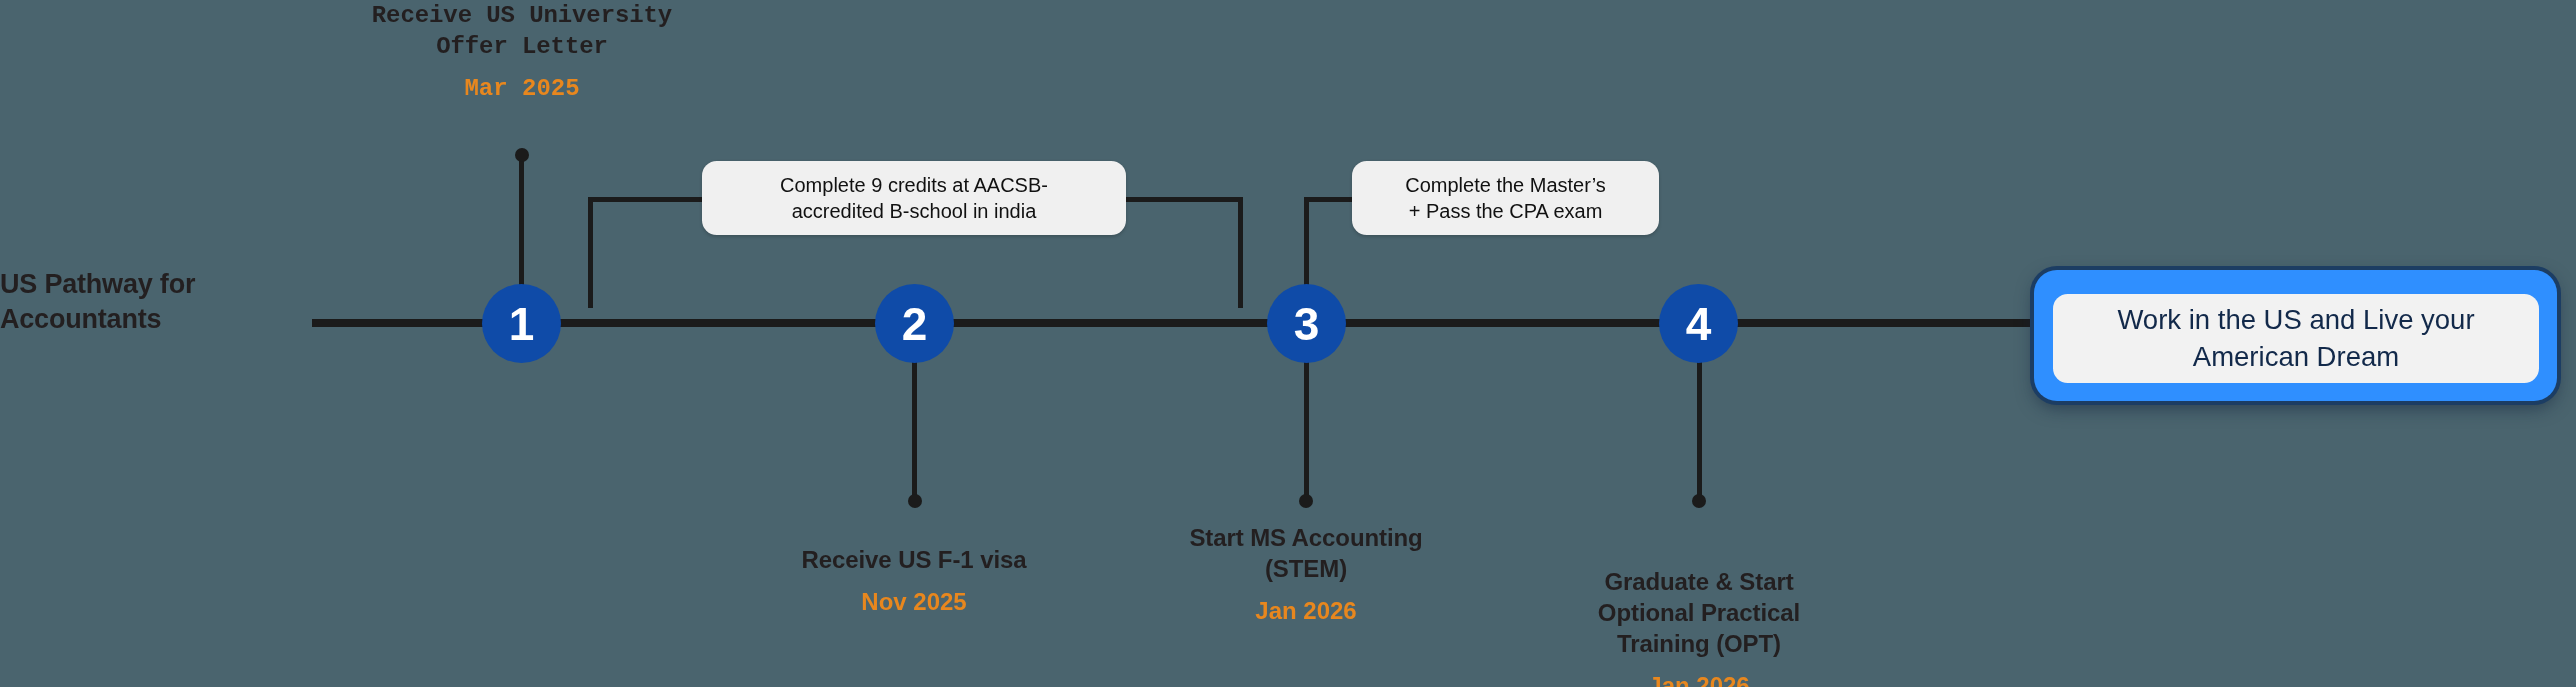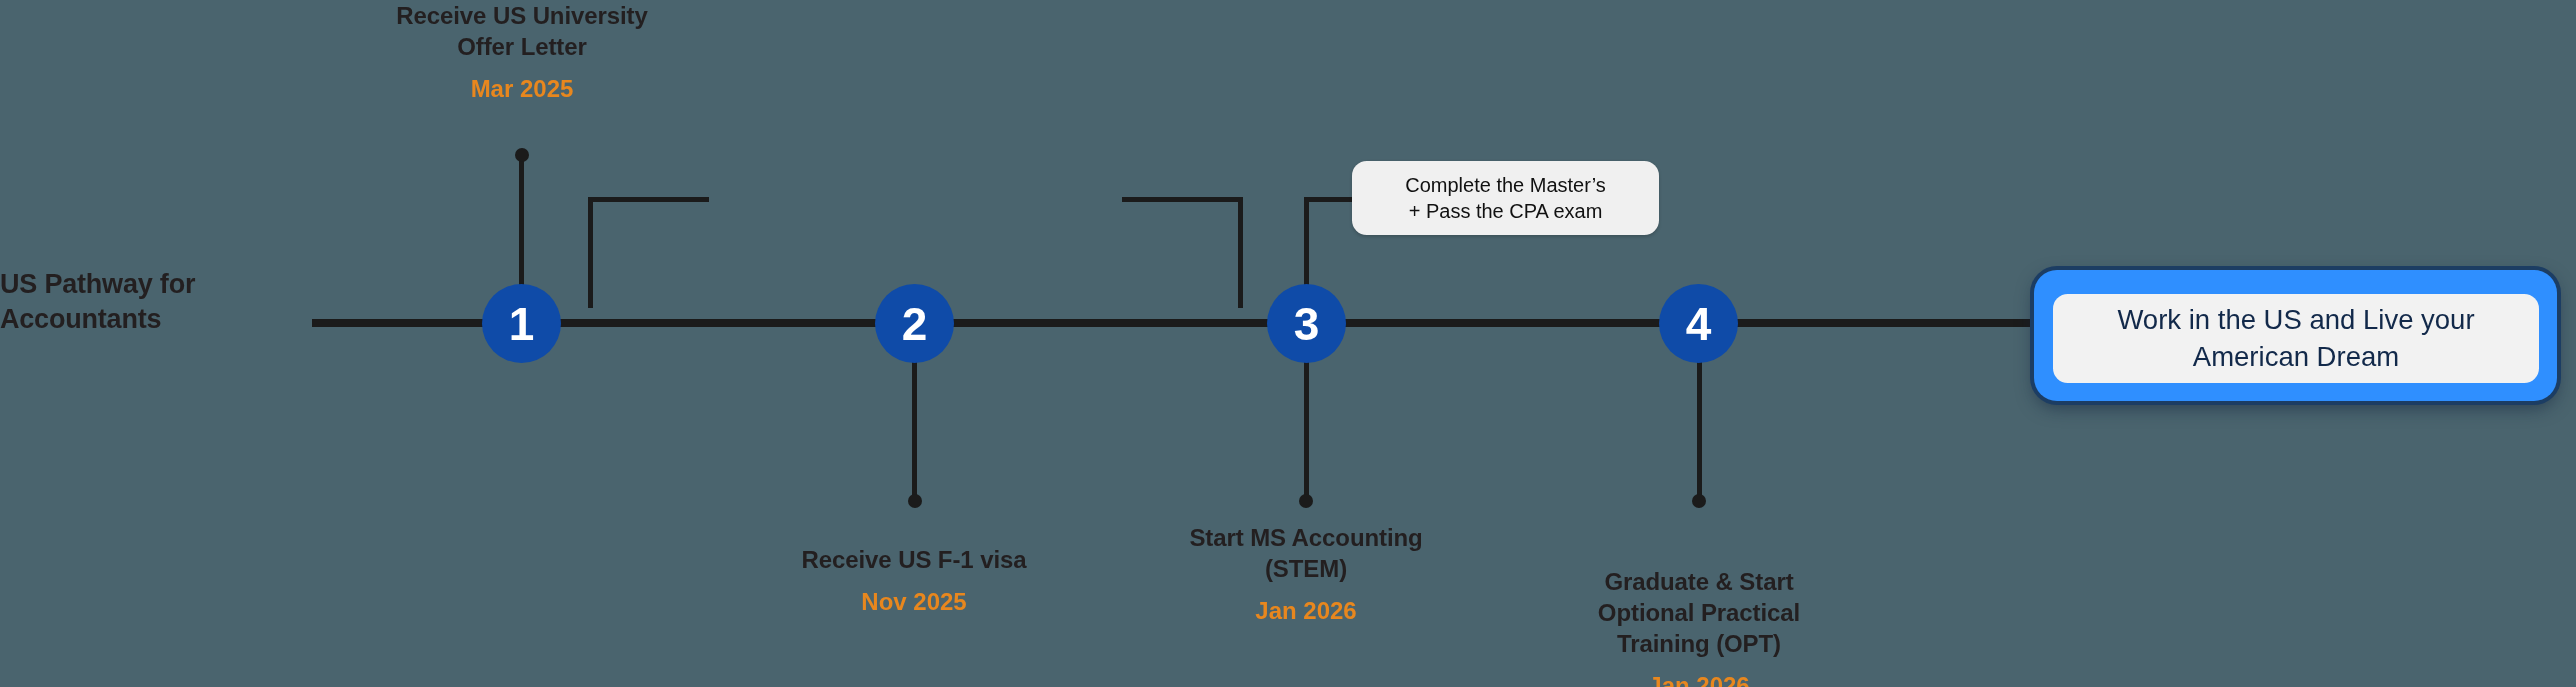--- a/index.html
+++ b/index.html
@@ -165,20 +165,26 @@
 
   <div class="seg-v" style="left:588px; top:197px; height:111px;"></div>
   <div class="seg-h" style="left:588px; top:197px; width:121px;"></div>
 
   <div class="seg-h" style="left:1122px; top:197px; width:121px;"></div>
   <div class="seg-v" style="left:1238px; top:197px; height:111px;"></div>
 
   <div class="seg-v" style="left:1304px; top:197px; height:89px;"></div>
   <div class="seg-h" style="left:1304px; top:197px; width:78px;"></div>
 
+  <div class="callout" style="left:702px; top:161px; width:424px; height:74px;">
+    <div>
+      <span>Complete 9 credits at AACSB-</span><br>
+      <span>accredited B-school in india</span>
+    </div>
+  </div>
 
   <div class="callout" style="left:1352px; top:161px; width:307px; height:74px;">
     <div>
       <span>Complete the Master’s</span><br>
       <span>+ Pass the CPA exam</span>
     </div>
   </div>
 
   <div class="stem" style="left:519px; top:153px; height:134px;"></div>
   <div class="dot" style="left:515px; top:148px;"></div>
@@ -198,21 +204,21 @@
   <div class="node" style="left:875px; top:284px;">
     <span>2</span>
   </div>
   <div class="node" style="left:1267px; top:284px;">
     <span>3</span>
   </div>
   <div class="node" style="left:1659px; top:284px;">
     <span>4</span>
   </div>
 
-  <div class="milestone" style="left:522px; top:0px; width:429px;">
+  <div class="milestone" style="left:522px; top:0px; width:429px;font-family:Liberation Mono, monospace;">
     <div class="title">
       <span>Receive US University</span><br>
       <span>Offer Letter</span>
     </div>
     <div class="date">Mar 2025</div>
   </div>
 
   <div class="milestone" style="left:914px; top:544px; width:416px;">
     <div class="title">
       <span>Receive US F-1 visa</span>

